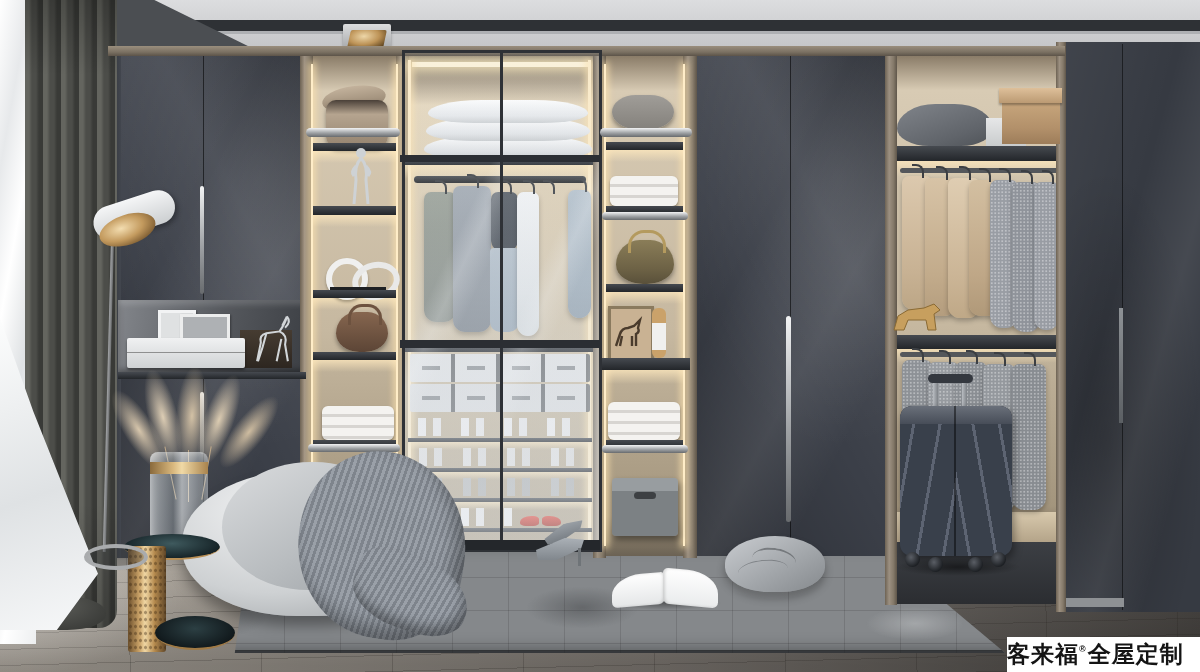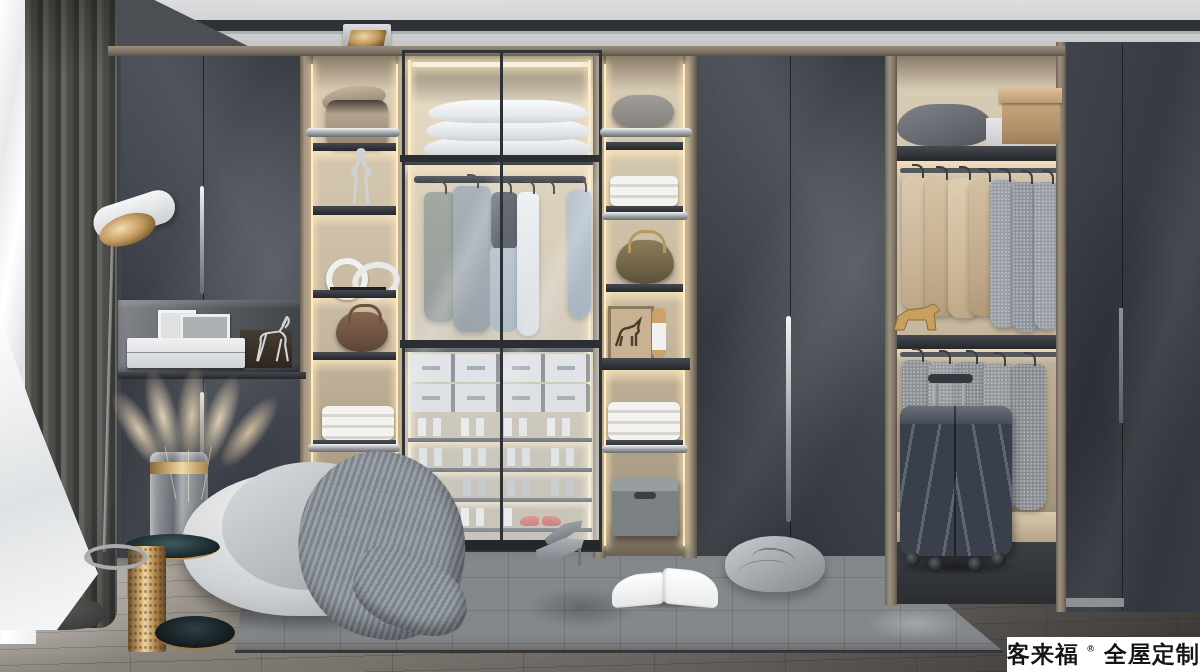--- a/index.html
+++ b/index.html
@@ -26,21 +26,21 @@
   .garment{border-radius:7px 7px 12px 12px;box-shadow:0 3px 5px rgba(0,0,0,.25);}
   .garment::before{content:"";position:absolute;top:-12px;left:calc(50% - 5px);width:10px;height:12px;
     border:2px solid #3c3f43;border-left:none;border-bottom:none;border-radius:0 8px 0 0;}
   .speckle{background-image:radial-gradient(rgba(255,255,255,.38) .6px, transparent 1.2px);background-size:3.5px 3.5px;}
   .glass{background:linear-gradient(168deg, rgba(205,216,226,.10) 0%, rgba(210,220,230,.16) 35%, rgba(222,230,238,.38) 68%, rgba(232,238,244,.5) 100%),
      linear-gradient(115deg, transparent 42%, rgba(255,255,255,.22) 48%, transparent 56%);
      border:3px solid #2e3136;}
   .chev-l{background:repeating-linear-gradient(100deg,#39404b 0 12px,#5d6472 12px 15px,#39404b 15px 26px);}
   .chev-r{background:repeating-linear-gradient(80deg,#39404b 0 12px,#5d6472 12px 15px,#39404b 15px 26px);}
   .rib{background:repeating-linear-gradient(100deg,#7e848c 0 3px,#9aa0a8 3px 6px);}
-  #watermark{display:flex;align-items:center;justify-content:space-between;background:#ffffff;
+  #watermark{display:flex;align-items:center;justify-content:flex-start;background:#ffffff;
      color:#141414;font-weight:bold;font-size:23px;letter-spacing:1px;z-index:99;}
   #watermark sup{font-size:9px;line-height:1;margin:0 1px 10px 0;}
 </style>
 </head>
 <body>
 
 <div id="scene">
 
   <div class="abs" style="left:0;top:538px;width:1200px;height:134px;z-index:1;
     background:

